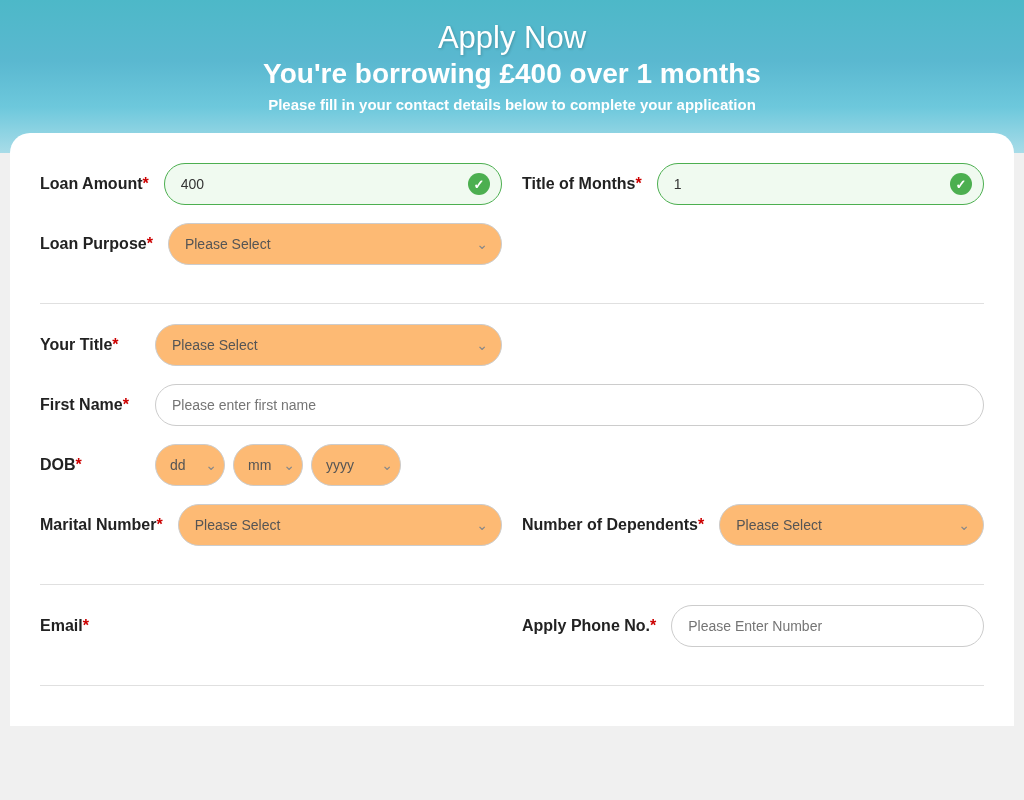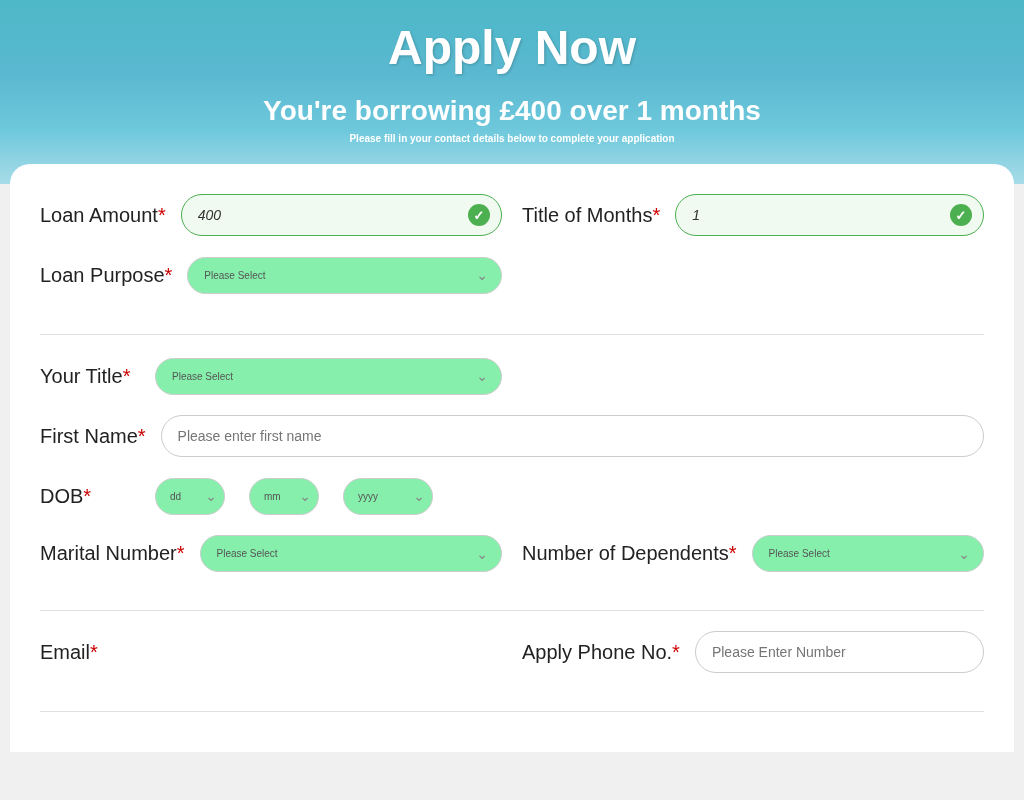--- a/index.html
+++ b/index.html
@@ -11,36 +11,36 @@
 
     .header {
       background: linear-gradient(180deg, #4db8c8 0%, #5ab8d0 40%, #6dc8dc 70%, #a8dce8 100%);
       padding: 20px 0 40px 0;
       text-align: center;
       width: 100%;
     }
 
     .header h1 {
       color: white;
-      font-size: 48px;
-      font-weight: bold;
+      font-size: 31px;
+      font-weight: normal;
       text-shadow: 1px 1px 3px rgba(0,0,0,0.2);
-      margin-bottom: 20px;
+      margin-bottom: 2px;
     }
 
     .header h2 {
       color: white;
       font-size: 28px;
       font-weight: bold;
       margin-bottom: 6px;
     }
 
     .header p {
       color: white;
-      font-size: 10px;
+      font-size: 15px;
       font-weight: bold;
     }
 
     .form-container {
       background: white;
       border-radius: 20px 20px 0 0;
       margin: -20px 10px 0 10px;
       padding: 30px 30px 20px 30px;
       position: relative;
       z-index: 1;
@@ -60,22 +60,22 @@
     }
 
     .form-group {
       display: flex;
       align-items: center;
       flex: 1;
       gap: 15px;
     }
 
     .form-label {
-      font-size: 20px;
-      font-weight: normal;
+      font-size: 16px;
+      font-weight: bold;
       color: #222;
       min-width: 100px;
       white-space: nowrap;
     }
 
     .required {
       color: #cc0000;
     }
 
     .input-wrapper {
@@ -93,21 +93,20 @@
       font-size: 14px;
       color: #999;
       outline: none;
       background: white;
     }
 
     .input-valid {
       background: #f0faf0 !important;
       border-color: #4caf50 !important;
       color: #333 !important;
-      font-style: italic;
     }
 
     .check-icon {
       position: absolute;
       right: 12px;
       top: 50%;
       transform: translateY(-50%);
       color: white;
       background: #4caf50;
       border-radius: 50%;
@@ -118,24 +117,24 @@
       justify-content: center;
       font-size: 13px;
       font-weight: bold;
     }
 
     select {
       width: 100%;
       padding: 12px 16px;
       border: 1.5px solid #ccc;
       border-radius: 25px;
-      font-size: 10px;
+      font-size: 14px;
       color: #555;
       outline: none;
-      background: #86efac;
+      background: #fdba74;
       appearance: none;
       -webkit-appearance: none;
       cursor: pointer;
     }
 
     .select-wrapper {
       position: relative;
       flex: 1;
     }
 
@@ -144,21 +143,21 @@
       right: 14px;
       top: 50%;
       transform: translateY(-50%);
       pointer-events: none;
       color: #888;
       font-size: 14px;
     }
 
     .dob-group {
       display: flex;
-      gap: 24px;
+      gap: 8px;
       flex: 1;
     }
 
     .dob-select-wrapper {
       position: relative;
     }
 
     .dob-select-wrapper select {
       padding: 12px 30px 12px 14px;
       min-width: 70px;

